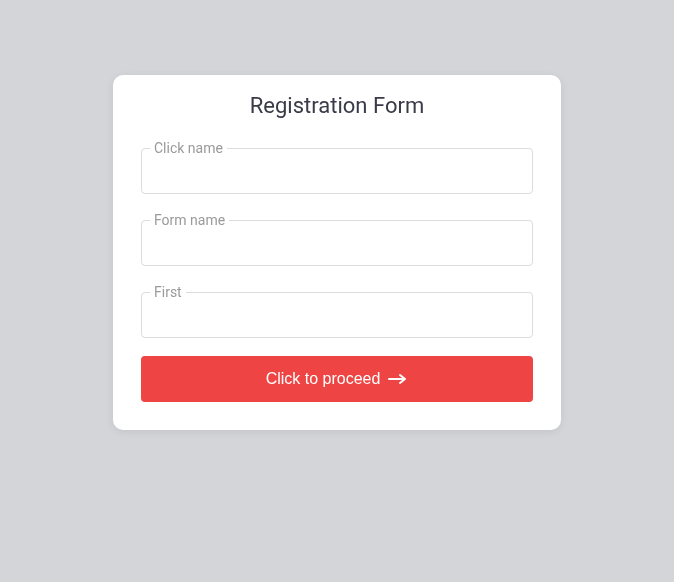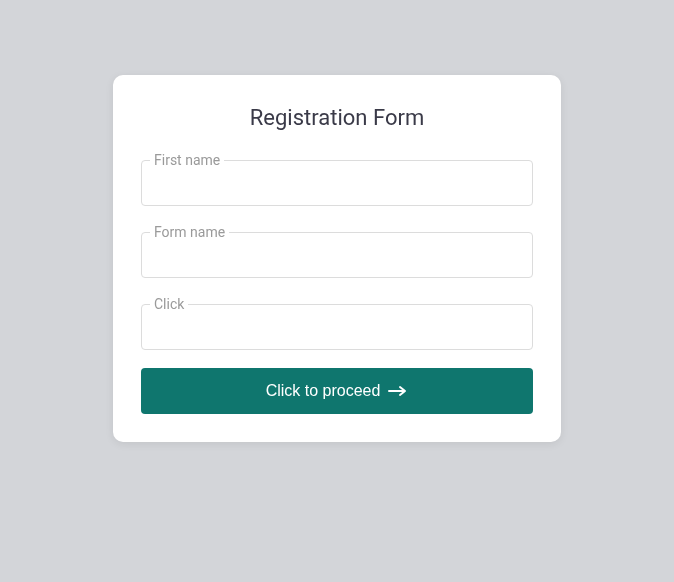--- a/index.html
+++ b/index.html
@@ -14,21 +14,21 @@
       height: 582px;
       display: flex;
       align-items: flex-start;
       justify-content: center;
       padding-top: 75px;
     }
     .card {
       background: #ffffff;
       width: 448px;
       border-radius: 10px;
-      padding: 30px 28px 28px 28px;
+      padding: 18px 28px 28px 28px;
       box-shadow: 0 2px 8px rgba(0,0,0,0.08);
     }
     .title {
       text-align: center;
       font-size: 22px;
       font-weight: 400;
       color: #3a3a48;
       margin-bottom: 22px;
     }
     .field {
@@ -49,21 +49,21 @@
       width: 100%;
       border: none;
       outline: none;
       font-size: 15px;
       padding: 8px 12px 12px 12px;
       background: transparent;
       color: #333;
     }
     .submit-btn {
       width: 100%;
-      background: #0f766e;
+      background: #ef4444;
       color: #ffffff;
       border: none;
       border-radius: 4px;
       font-size: 16px;
       font-weight: 500;
       padding: 14px 0;
       cursor: pointer;
       display: flex;
       align-items: center;
       justify-content: center;
@@ -75,31 +75,31 @@
       align-items: center;
     }
   </style>
 </head>
 <body>
 
 <div class="card">
   <h2 class="title">Registration Form</h2>
 
   <fieldset class="field">
-    <legend>First name</legend>
+    <legend>Click name</legend>
     <input type="text" value="" style="">
   </fieldset>
 
   <fieldset class="field">
     <legend>Form name</legend>
     <input type="text" value="" style="">
   </fieldset>
 
   <fieldset class="field">
-    <legend>Click</legend>
+    <legend>First</legend>
     <input type="email" value="" style="">
   </fieldset>
 
 
   <button class="submit-btn">
     <span>Click to proceed</span>
     <span class="arrow-icon">
       <svg width="20" height="12" viewBox="0 0 20 12" fill="none">
         <line x1="1" y1="6" x2="16" y2="6" stroke="white" stroke-width="2" stroke-linecap="round"></line>
         <polyline points="12,2 17,6 12,10" stroke="white" stroke-width="2" fill="none" stroke-linecap="round" stroke-linejoin="round"></polyline>

